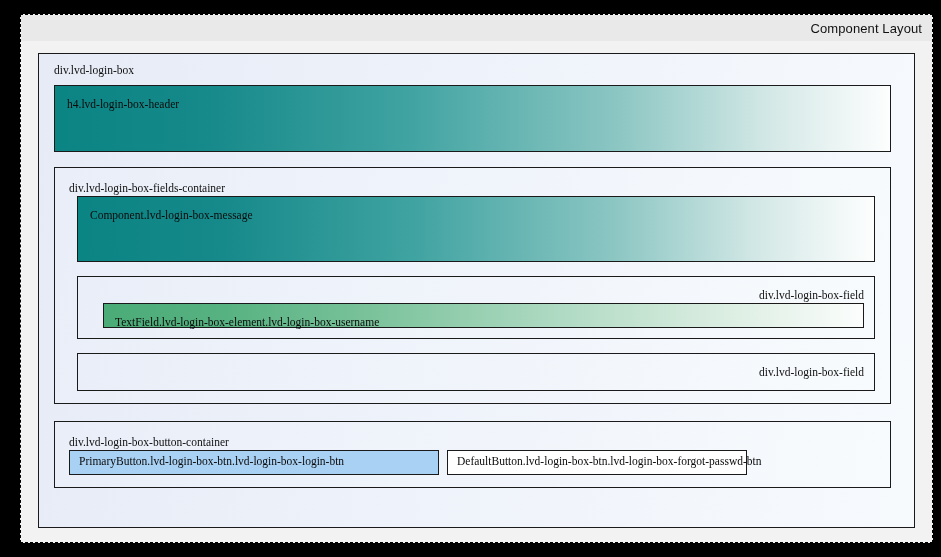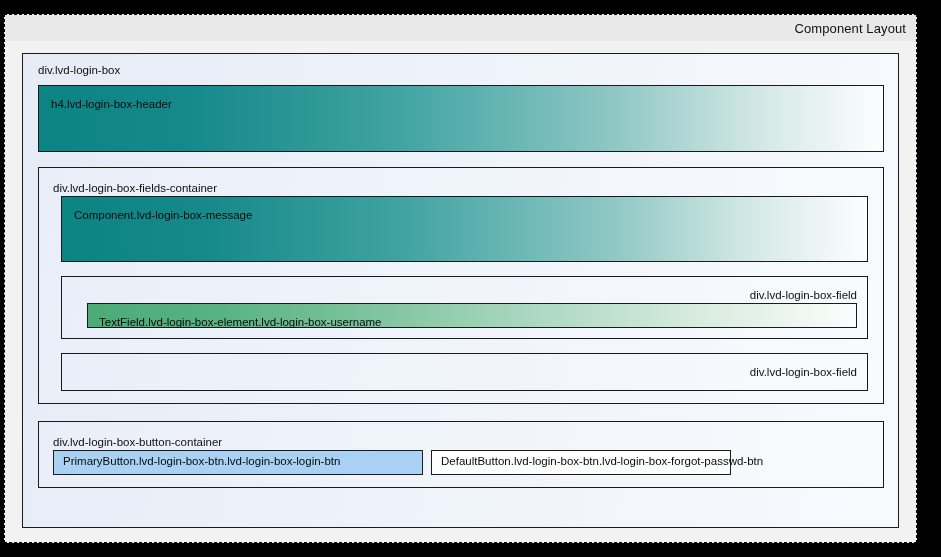--- a/index.html
+++ b/index.html
@@ -8,21 +8,21 @@
     width: 941px;
     height: 557px;
     background: #000000;
     font-family: "Liberation Sans", sans-serif;
     overflow: hidden;
   }
 
   
   #window {
     position: absolute;
-    left: 4px;
+    left: 20px;
     top: 14px;
     width: 913px;
     height: 529px;
     background: #f2f2f2;
     border: 1px dashed #000000;
   }
 
   
   #titlebar {
     height: 26px;
@@ -61,23 +61,24 @@
     color: #0f0f0f;
     line-height: 1;
     white-space: nowrap;
   }
 
   
   #login-box {
     width: 100%;
     height: 100%;
     background: linear-gradient(100deg, #e7ebf6 0%, #eef2fa 45%, #f7fafd 100%);
-    padding: 11px 12px 13px 13px;
+    padding: 11px 21px 13px 13px;
     display: flex;
     flex-direction: column;
+    font-family: Liberation Serif, serif;
   }
   #login-box > .box-label { margin-bottom: 8px; padding-left: 2px; }
 
   
   .teal-panel {
     border: 1px solid #1a1a1a;
     background: linear-gradient(90deg,
         #0b8484 0%,
         #16898a 18%,
         #3fa3a1 42%,

